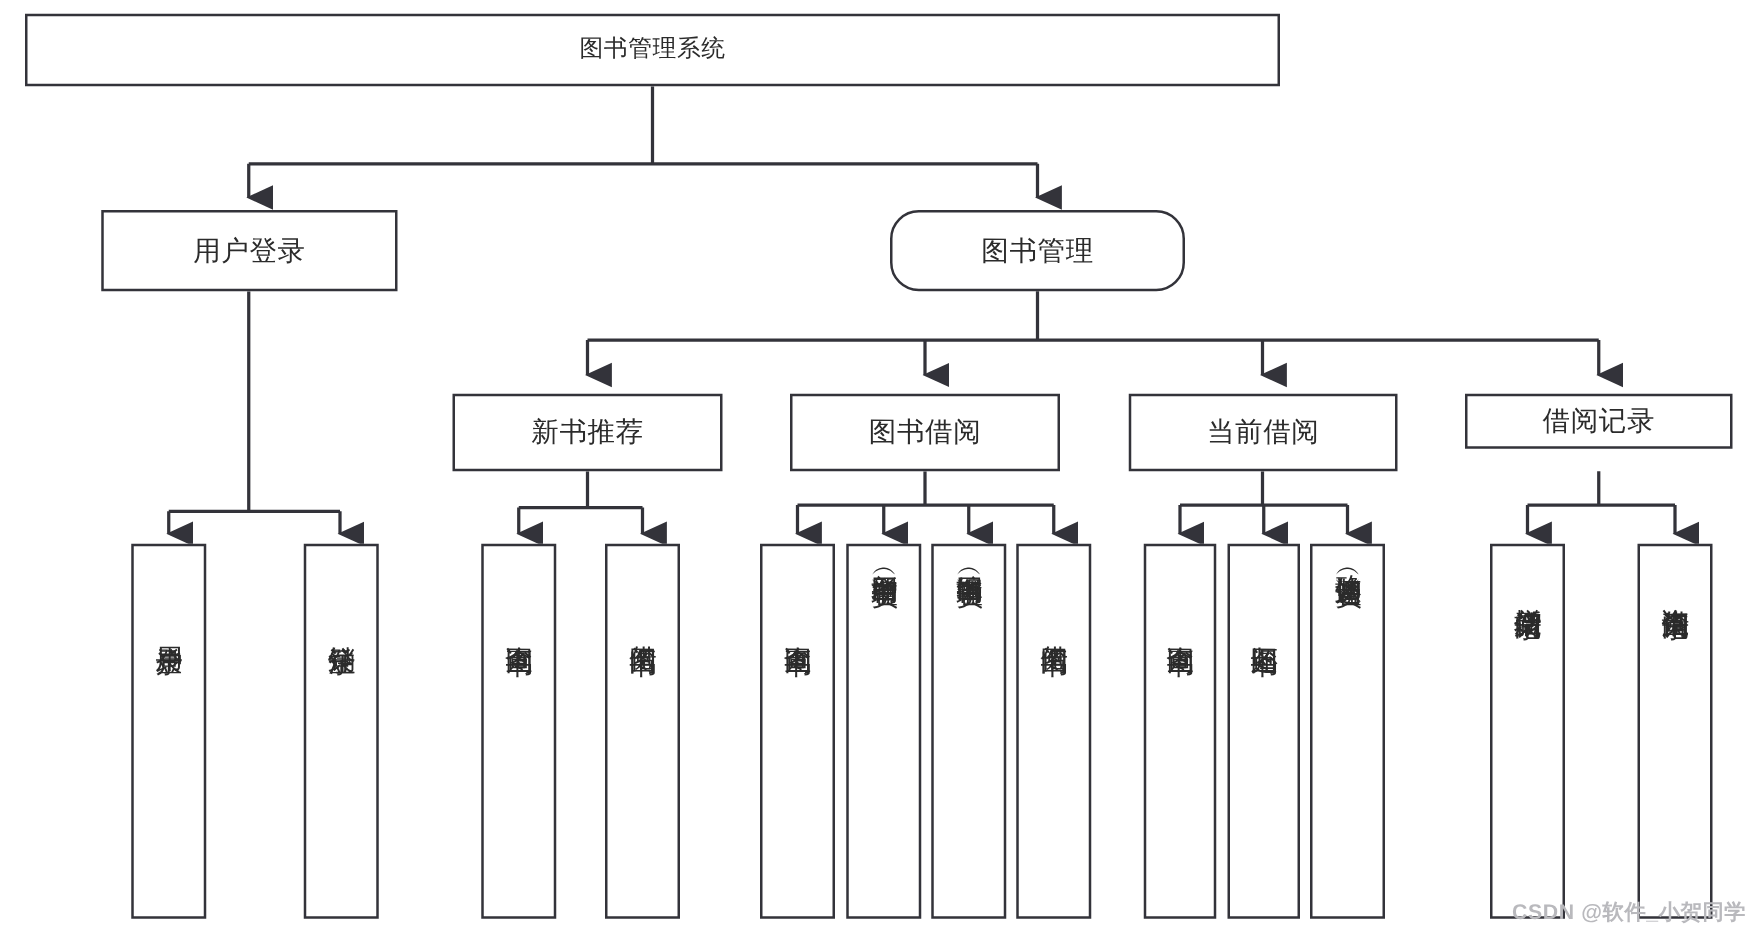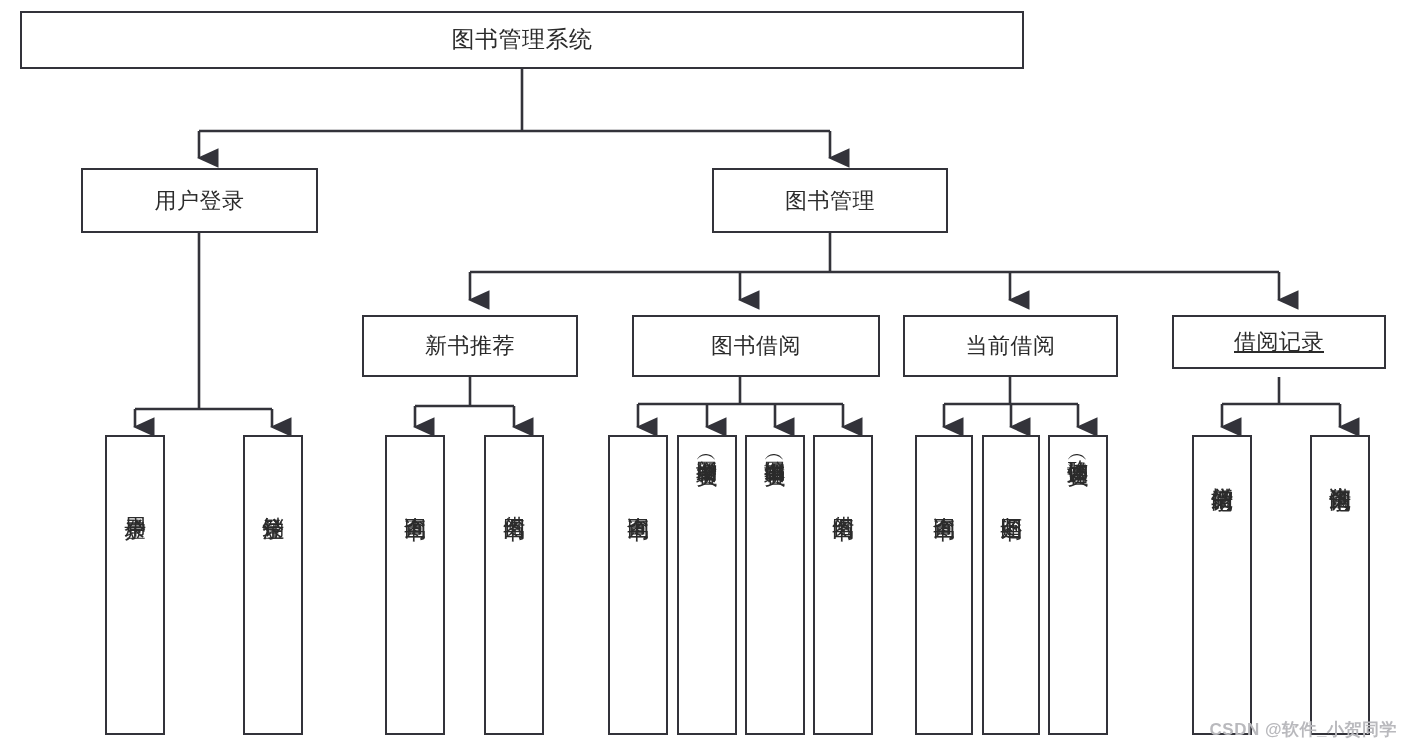--- a/index.html
+++ b/index.html
@@ -39,21 +39,21 @@
   }
   .node .label {
     display: block;
     line-height: 1.18;
     letter-spacing: 0.5px;
   }
   .node.horiz .label {
     font-size: 22px;
   }
   .node.root .label {
-    font-size: 23px;
+    font-size: 19px;
   }
   .node.vert {
     align-items: flex-start;
     justify-content: center;
     padding-top: 10px;
   }
   .node.vert .label {
     writing-mode: vertical-rl;
     text-orientation: upright;
     font-size: 22px;
@@ -131,34 +131,34 @@
     </g>
   </svg>
 
   <div class="node root horiz" style="left:20px; top:11px; width:1004px; height:58px;">
     <span class="label">图书管理系统</span>
   </div>
 
   <div class="node horiz" style="left:81px; top:168px; width:237px; height:65px;">
     <span class="label">用户登录</span>
   </div>
-  <div class="node horiz" style="left:712px; top:168px; width:236px; height:65px;">
+  <div class="node horiz" style="left:712px; top:168px; width:236px; height:65px;border-radius:23px;">
     <span class="label">图书管理</span>
   </div>
 
   <div class="node horiz" style="left:362px; top:315px; width:216px; height:62px;">
     <span class="label">新书推荐</span>
   </div>
-  <div class="node horiz" style="left:632px; top:315px; width:248px; height:62px;">
+  <div class="node horiz" style="left:632px; top:315px; width:216px; height:62px;">
     <span class="label">图书借阅</span>
   </div>
   <div class="node horiz" style="left:903px; top:315px; width:215px; height:62px;align-items:center;">
     <span class="label">当前借阅</span>
   </div>
-  <div class="node horiz" style="left:1172px; top:315px; width:214px; height:54px;text-decoration:underline;">
+  <div class="node horiz" style="left:1172px; top:315px; width:214px; height:44px;">
     <span class="label">借阅记录</span>
   </div>
 
   <div class="node vert" style="left:105px; top:435px; width:60px; height:300px; padding-top:62px;">
     <span class="label">用户登录</span>
   </div>
   <div class="node vert" style="left:243px; top:435px; width:60px; height:300px; padding-top:62px;">
     <span class="label">注销登录</span>
   </div>
 

